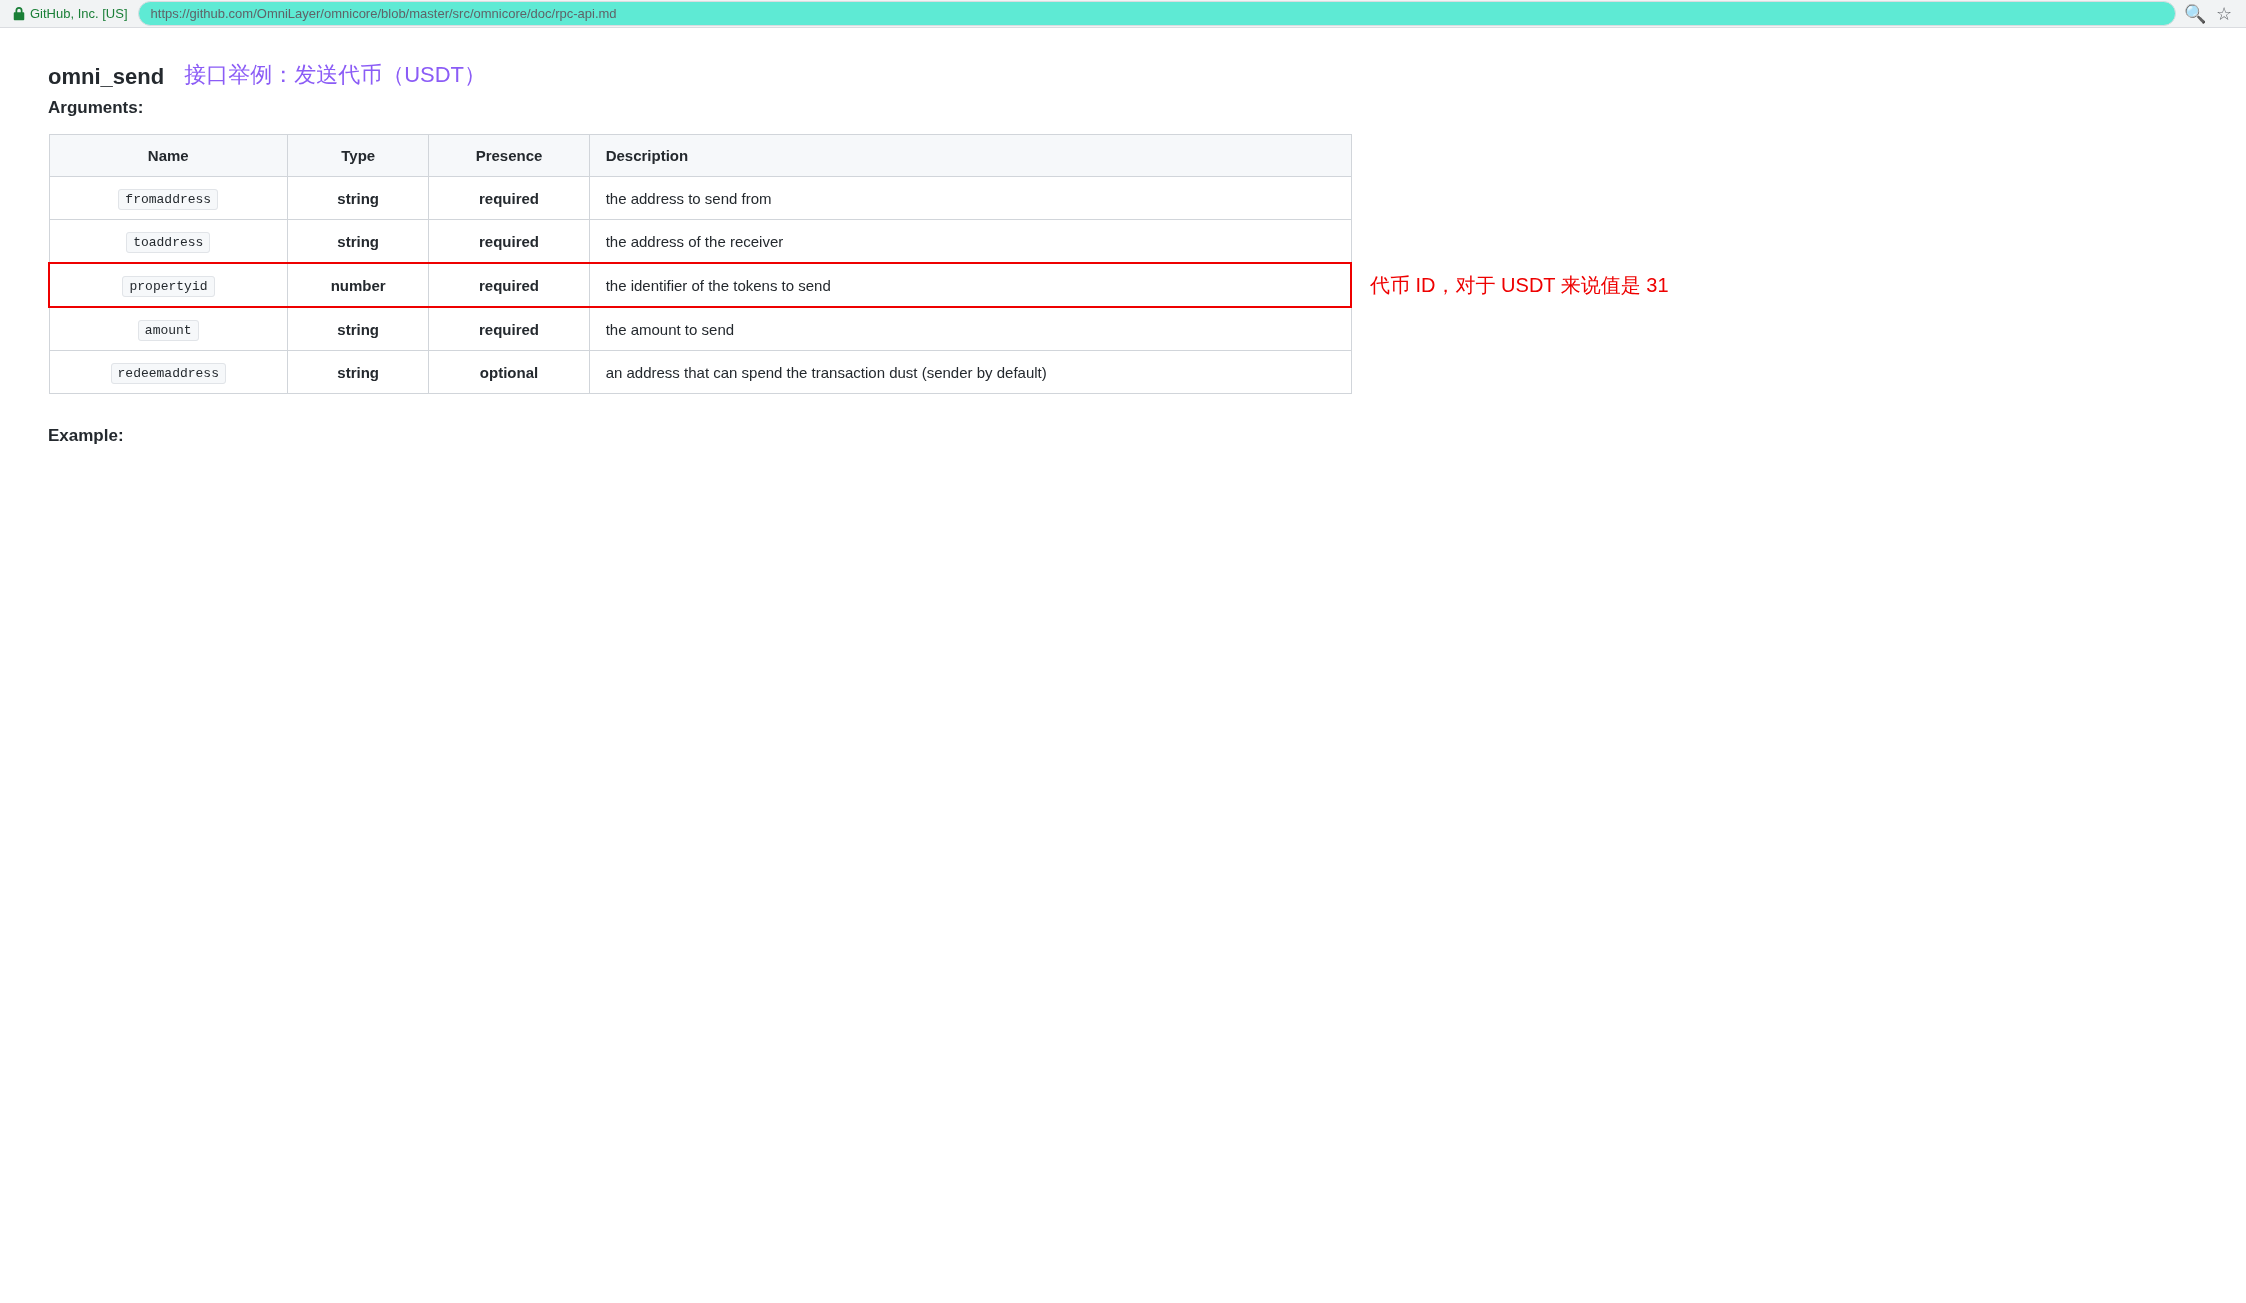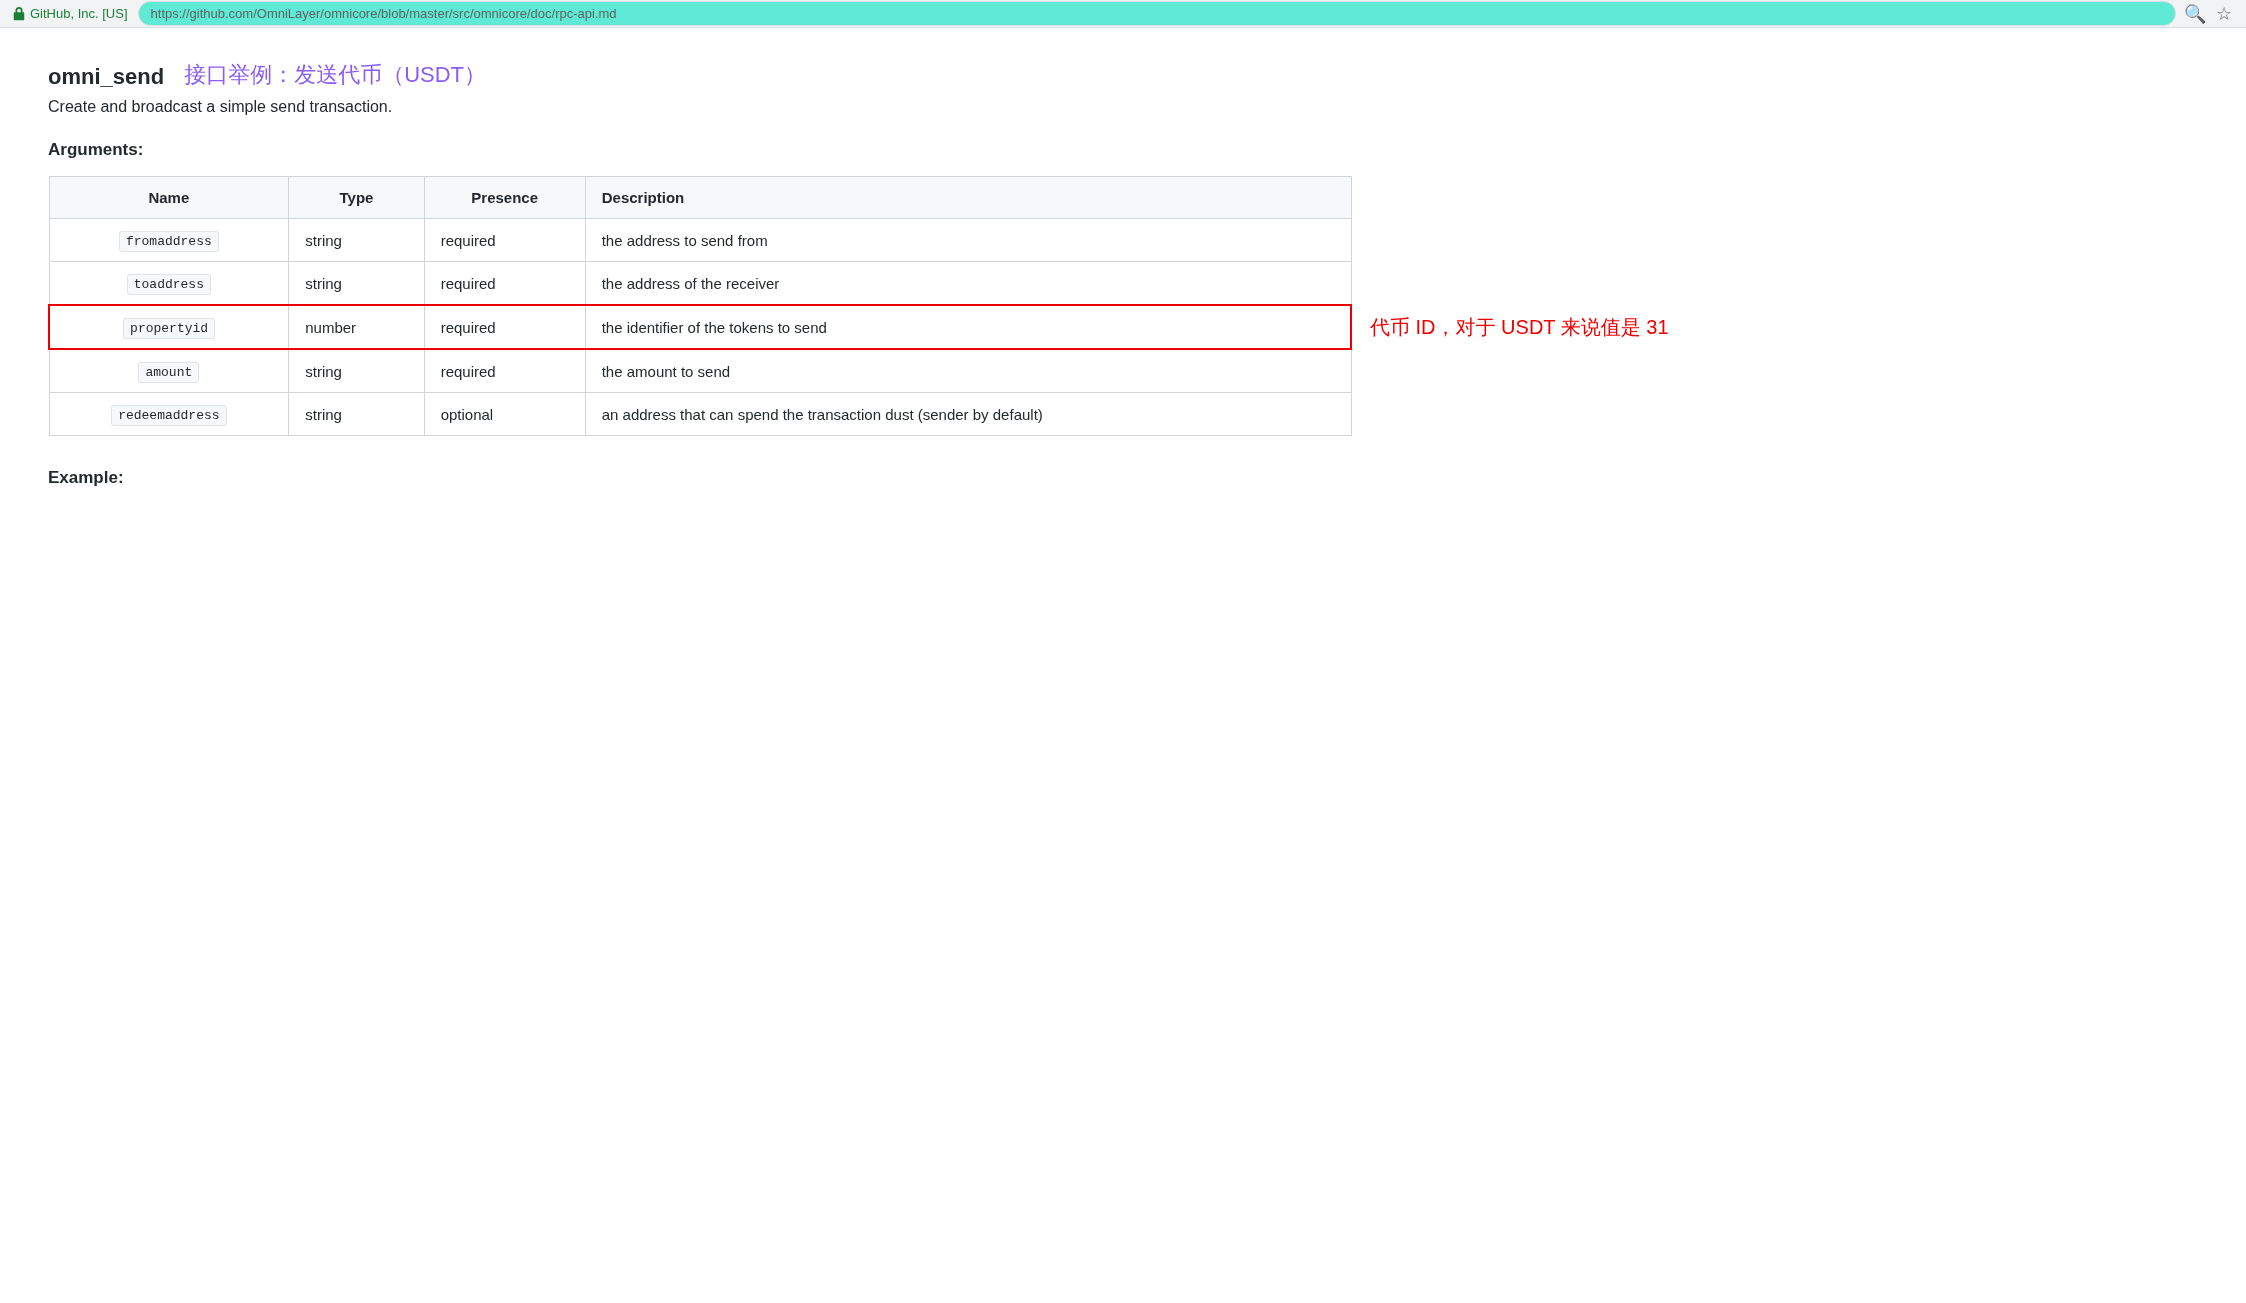--- a/index.html
+++ b/index.html
@@ -138,20 +138,22 @@
       color: #24292e;
       vertical-align: middle;
     }
 
     .args-table td:first-child {
       text-align: center;
     }
 
     .args-table td:nth-child(2),
     .args-table td:nth-child(3) {
+      text-align: center;
+      font-weight: bold;
     }
 
     .code-name {
       font-family: "SFMono-Regular", Consolas, "Liberation Mono", Menlo, monospace;
       font-size: 13px;
       background: #f6f8fa;
       border: 1px solid #e1e4e8;
       border-radius: 3px;
       padding: 2px 6px;
       color: #24292e;
@@ -233,21 +235,20 @@
   </div>
 </div>
 
 <div class="page-content">
 
   <div class="page-title-row">
     <span class="func-name">omni_send</span>
     <span class="chinese-subtitle">接口举例：发送代币（USDT）</span>
   </div>
 
-  <p class="description">Create and broadcast a simple send transaction.</p>
 
   <div class="result-section">
     <div class="section-title">Arguments:</div>
 
     <div class="table-wrapper">
       <table class="args-table">
         <thead>
           <tr>
             <th>Name</th>
             <th>Type</th>

